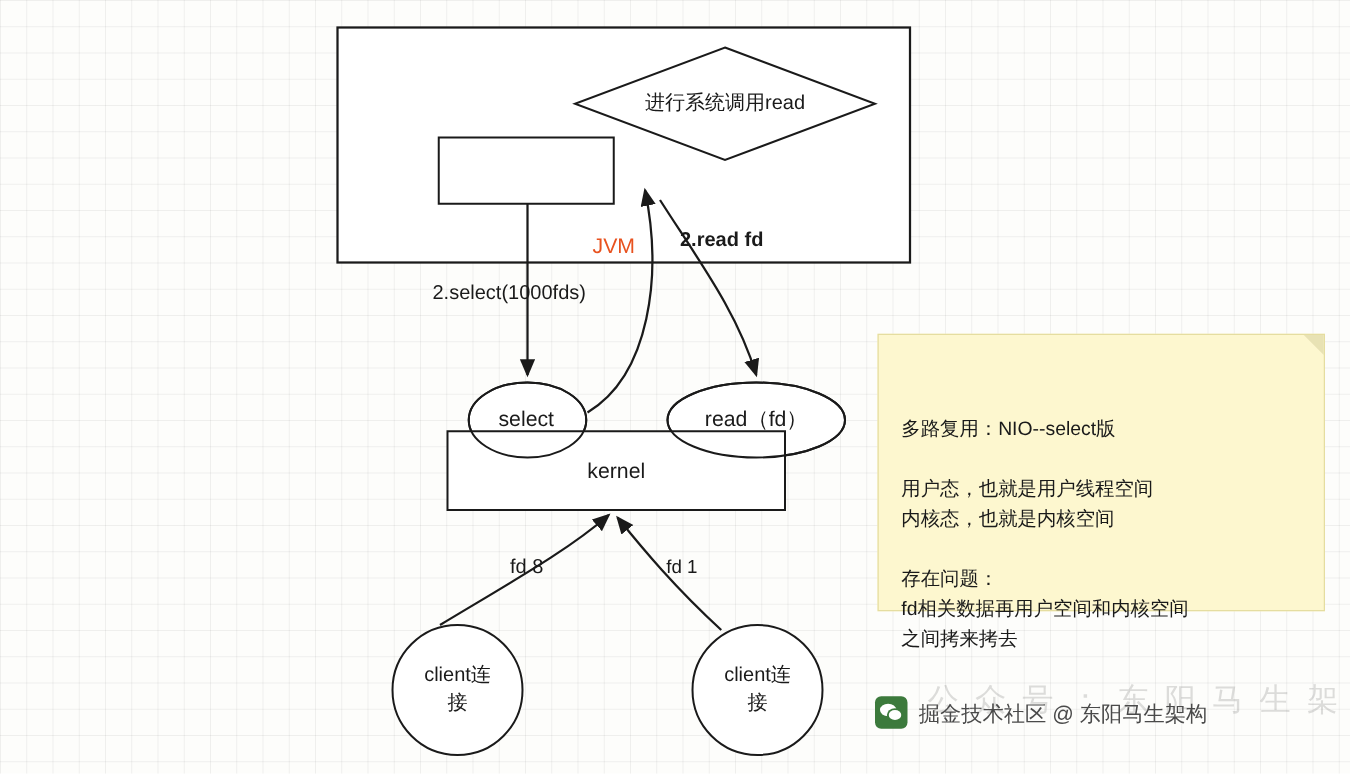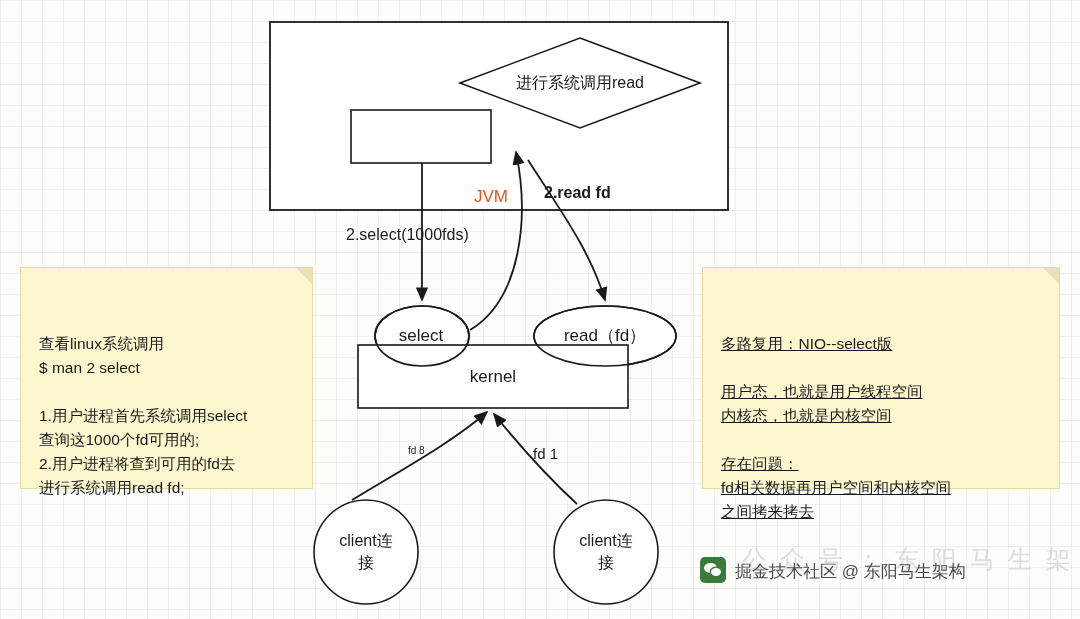--- a/index.html
+++ b/index.html
@@ -169,36 +169,26 @@
   <div class="node-text" style="left:314px; top:526px; width:104px; height:52px; font-size:16px;">client连
 接</div>
 
   <div class="node-text" style="left:554px; top:526px; width:104px; height:52px; font-size:16px;">client连
 接</div>
 
   <div class="label" style="left:346px; top:226px; font-size:16px;">2.select(1000fds)</div>
 
   <div class="label" style="left:544px; top:184px; font-size:16px;font-weight:bold;">2.read fd</div>
 
-  <div class="label" style="left:408px; top:445px; font-size:10px;">fd 8</div>
+  <div class="label" style="left:408px; top:445px; font-size:16px;">fd 8</div>
 
   <div class="label" style="left:533px; top:445px; font-size:15px;">fd 1</div>
 
-  <div class="note" style="left:20px; top:267px; width:293px; height:222px;">
-    <span class="fold"></span>
-    <span>查看linux系统调用
-$ man 2 select
-
-1.用户进程首先系统调用select
-查询这1000个fd可用的;
-2.用户进程将查到可用的fd去
-进行系统调用read fd;</span>
-  </div>
-
-  <div class="note" style="left:702px; top:267px; width:358px; height:222px;text-decoration:underline;">
+
+  <div class="note" style="left:702px; top:267px; width:358px; height:222px;">
     <span class="fold"></span>
     <span>多路复用：NIO--select版
 
 用户态，也就是用户线程空间
 内核态，也就是内核空间
 
 存在问题：
 fd相关数据再用户空间和内核空间
 之间拷来拷去</span>
   </div>

